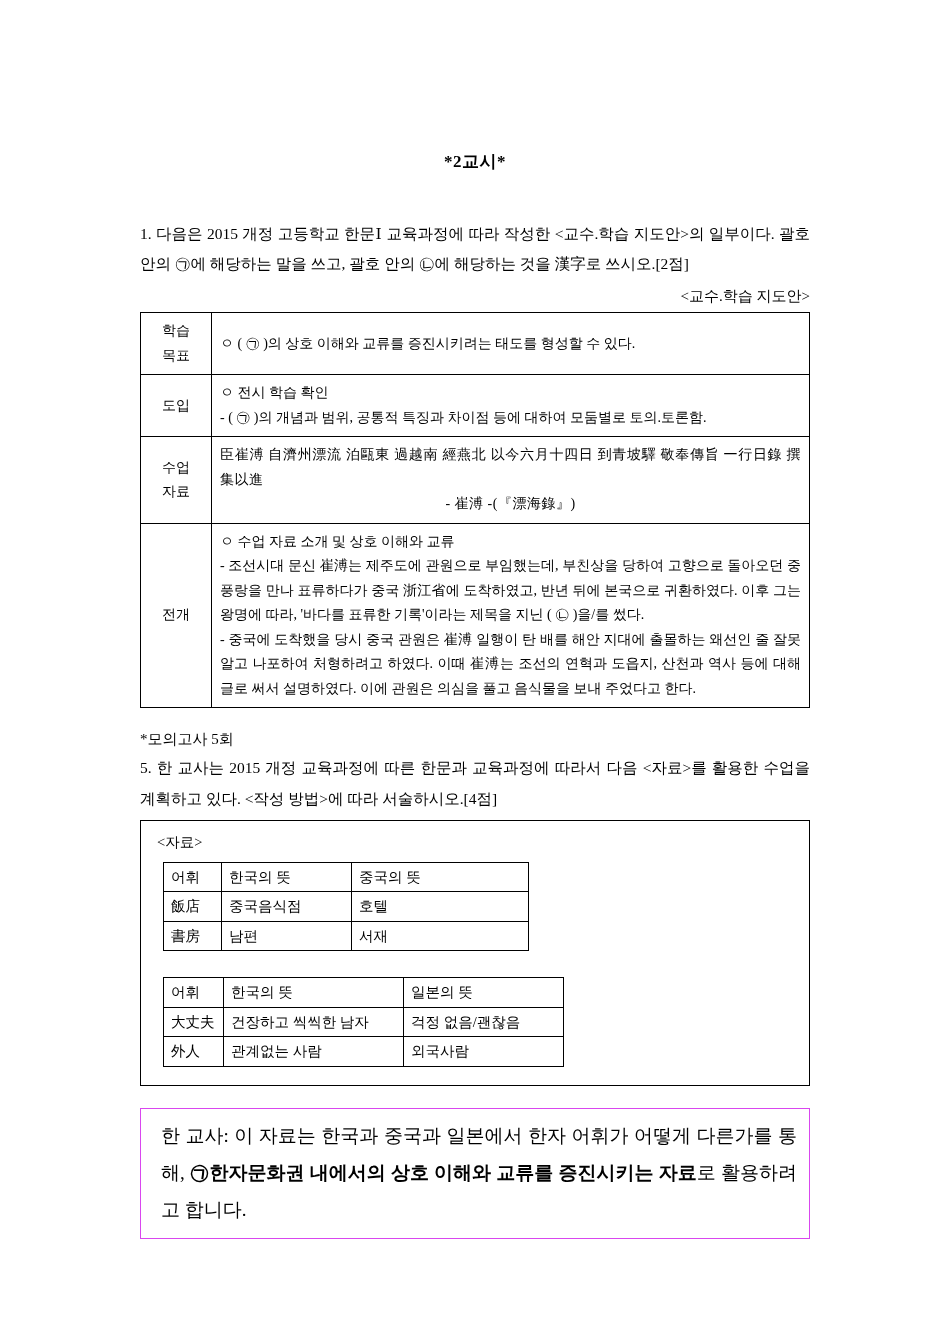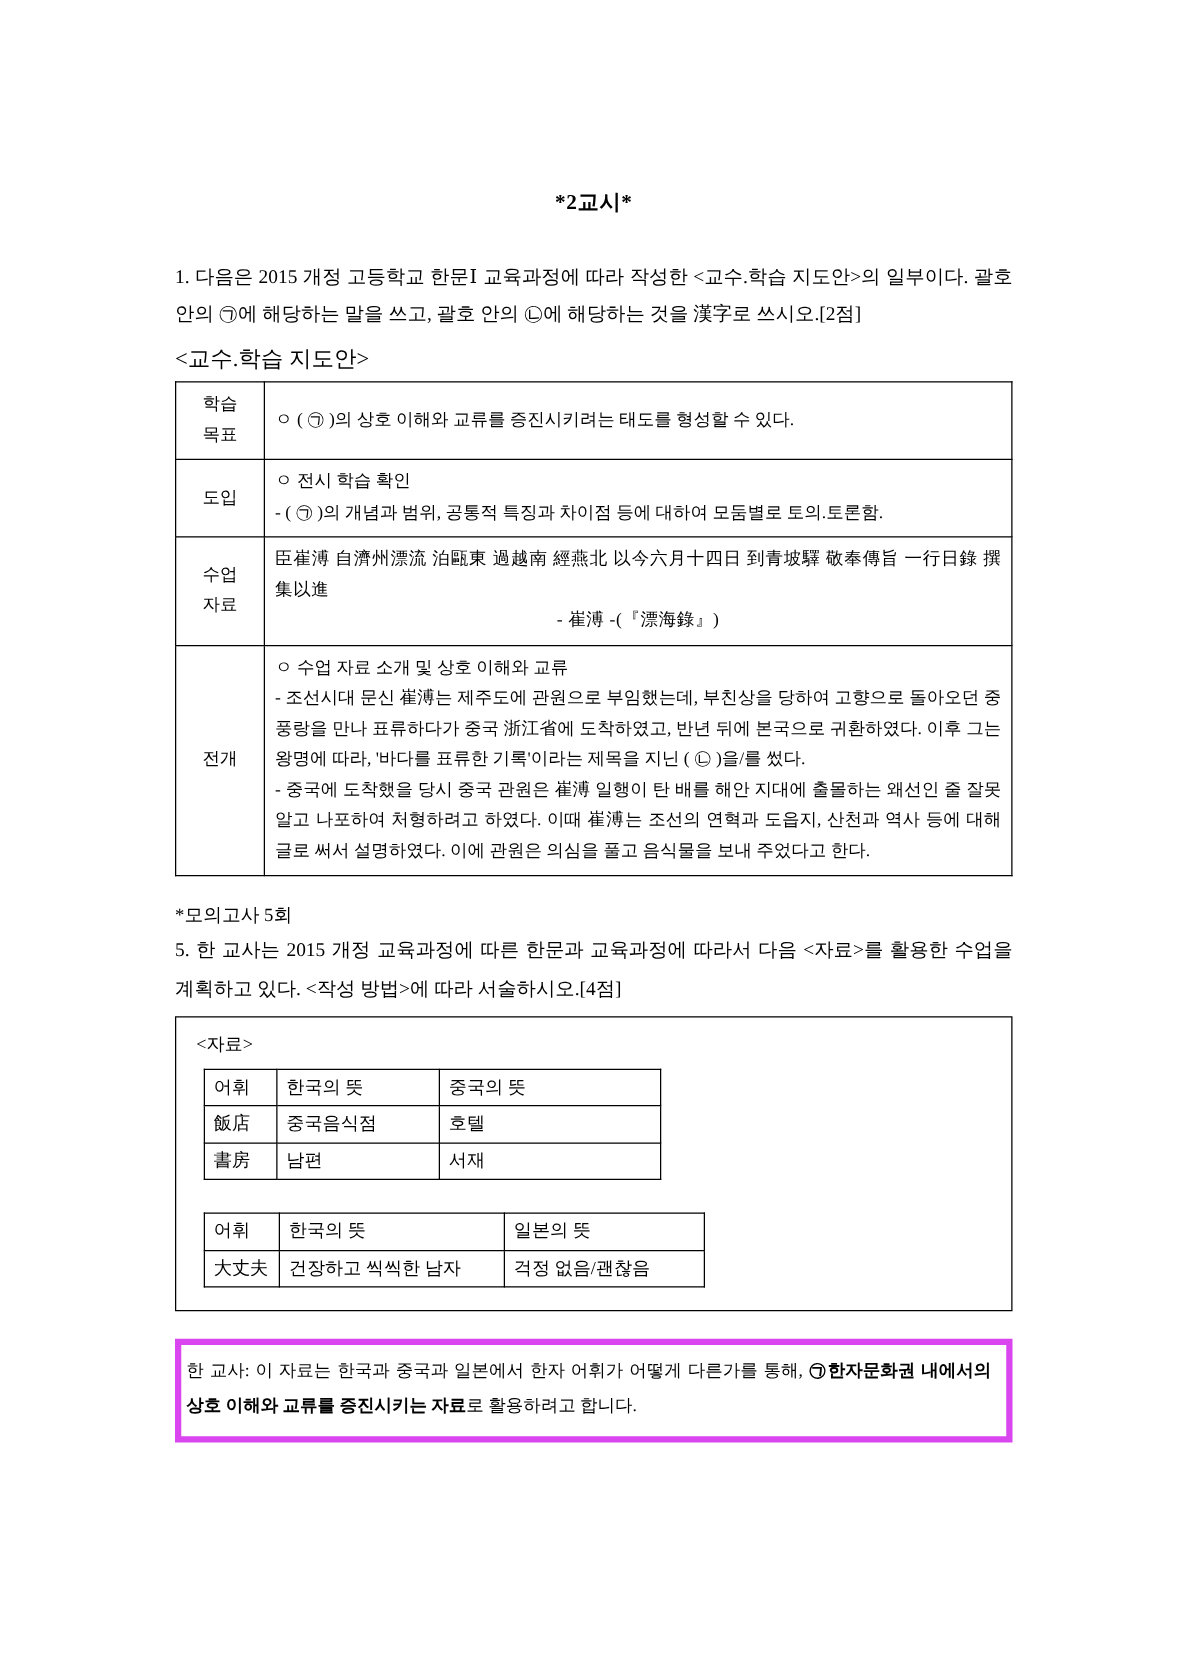--- a/index.html
+++ b/index.html
@@ -19,32 +19,32 @@
     width: 950px;
     height: 1344px;
     box-sizing: border-box;
     padding: 150px 140px 0 140px;
   }
   .title {
     text-align: center;
     font-weight: bold;
     font-size: 17px;
     letter-spacing: 0.5px;
-    margin-bottom: 34px;
+    margin-bottom: 46px;
   }
   .q-para {
     font-size: 15.5px;
     line-height: 1.95;
     text-align: justify;
     text-justify: inter-ideograph;
     margin: 0 0 6px 0;
   }
   .center-label {
-    text-align: left;
-    font-size: 18px;
+    text-align: right;
+    font-size: 15px;
     margin: 8px 0 6px 0;
   }
   table.main {
     width: 100%;
     border-collapse: collapse;
     table-layout: fixed;
     font-size: 14px;
   }
   table.main td {
     border: 1px solid #000;
@@ -91,24 +91,24 @@
   }
   table.vocab.t1 { width: 365px; }
   table.vocab.t1 col.c1 { width: 58px; }
   table.vocab.t1 col.c2 { width: 130px; }
   table.vocab.t1 col.c3 { width: 177px; }
   table.vocab.t2 { width: 400px; margin-top: 26px; }
   table.vocab.t2 col.c1 { width: 60px; }
   table.vocab.t2 col.c2 { width: 180px; }
   table.vocab.t2 col.c3 { width: 160px; }
   .box-dialog {
-    border: 5px solid #d946ef;
+    border: 1px solid #d946ef;
     margin-top: 22px;
-    padding: 8px 12px 10px 4px;
-    font-size: 14px;
+    padding: 8px 12px 10px 20px;
+    font-size: 19px;
     line-height: 1.95;
   }
   .box-dialog p {
     margin: 0;
     text-align: justify;
     text-justify: inter-ideograph;
   }
   .b {
     font-weight: bold;
   }
@@ -205,20 +205,25 @@
           <tr>
         <td>어휘</td>
         <td>한국의 뜻</td>
         <td>일본의 뜻</td>
       </tr>
       <tr>
         <td>大丈夫</td>
         <td>건장하고 씩씩한 남자</td>
         <td>걱정 없음/괜찮음</td>
       </tr>
+      <tr>
+        <td>外人</td>
+        <td>관계없는 사람</td>
+        <td>외국사람</td>
+      </tr>
     </tbody>
       </table>
   </div>
 
   <div class="box-dialog">
     <p>
       <span>한 교사: 이 자료는 한국과 중국과 일본에서 한자 어휘가 어떻게 다른가를 통해, </span><span class="b">㉠한자문화권 내에서의 상호 이해와 교류를 증진시키는 자료</span><span>로 활용하려고 합니다.</span>
     </p>
   </div>
 

